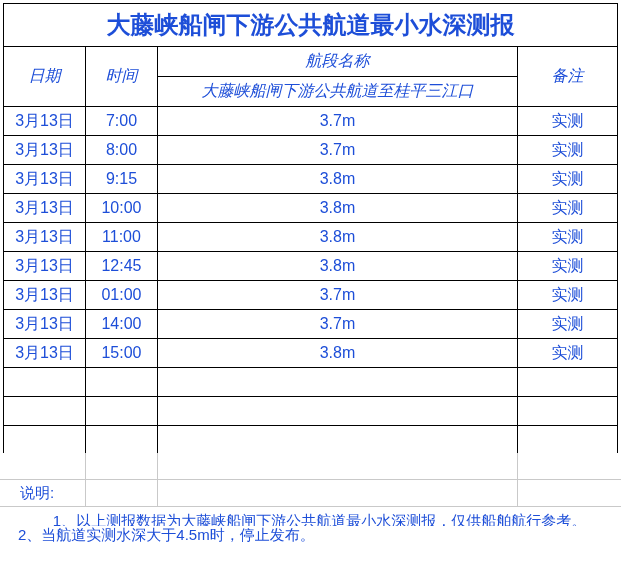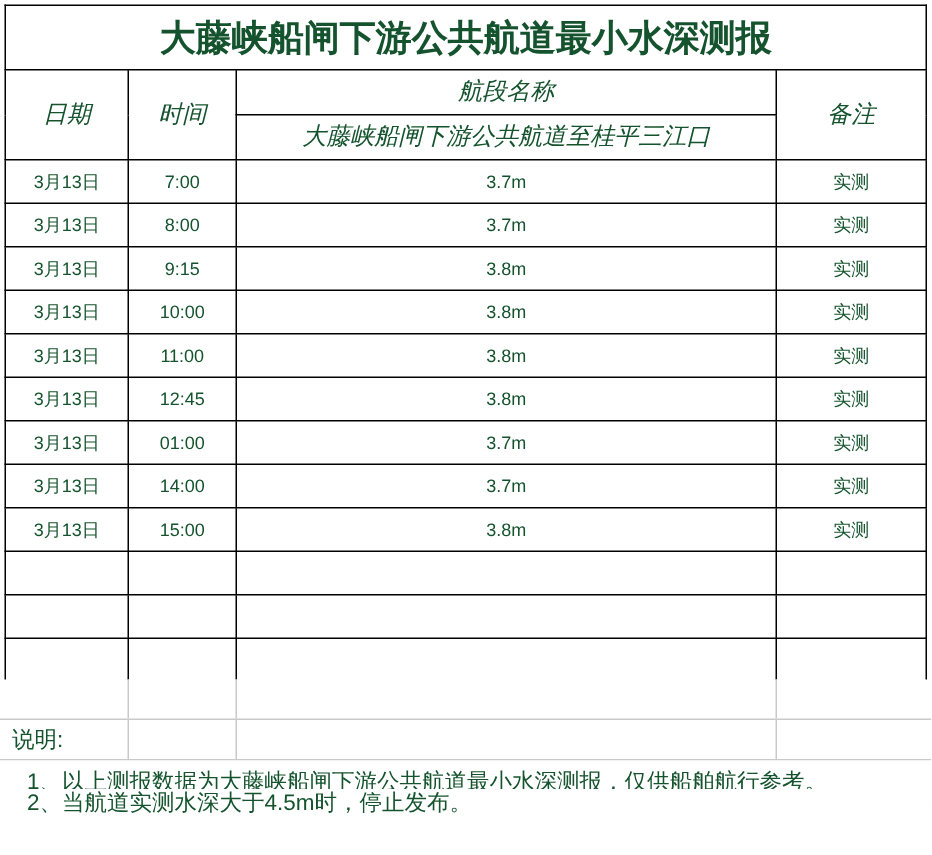--- a/index.html
+++ b/index.html
@@ -1,41 +1,41 @@
 <!DOCTYPE html>
 <html><head>
 <meta charset="utf-8">
 <style>
   html,body{margin:0;padding:0;background:#ffffff;}
   .page{
     position:relative;width:621px;height:570px;background:#ffffff;
-    font-family:"Liberation Sans","DejaVu Sans",sans-serif;color:#14532d;
+    font-family:"Liberation Sans","DejaVu Sans",sans-serif;color:#1d4ed8;
     overflow:hidden;
   }
   table.main{
     position:absolute;left:3px;top:3px;width:614px;
     border-collapse:collapse;table-layout:fixed;
   }
   table.main td{
     border:1px solid #000000;text-align:center;vertical-align:middle;
     padding:0;overflow:hidden;white-space:nowrap;
   }
   td.title-cell{height:42px;font-size:24px;font-weight:bold;}
   td.hdr{height:29px;font-size:16px;font-style:italic;}
-  tr.data-row td{height:28px;font-size:12px;}
+  tr.data-row td{height:28px;font-size:16px;}
   tr.empty-row td{height:28px;}
   .grid-row{
     position:absolute;left:0;width:621px;box-sizing:border-box;
     border-bottom:1px solid #c9c9c9;background:#ffffff;
   }
   .grid-row .vline{position:absolute;top:0;bottom:0;width:1px;background:#c9c9c9;}
   .vl-1{left:85px;}.vl-2{left:157px;}.vl-3{left:517px;}
   .row-blank{top:453px;height:27px;}
-  .row-label{top:480px;height:27px;font-size:15px;display:flex;align-items:center;padding-left:8px;}
-  .row-note1{top:507px;height:30px;font-size:15px;display:flex;align-items:center;padding-left:18px;}
+  .row-label{top:480px;height:27px;font-size:15px;display:flex;align-items:center;padding-left:20px;}
+  .row-note1{top:507px;height:30px;font-size:15px;display:flex;align-items:center;padding-left:18px;justify-content:center;}
   .row-note2{top:526px;height:33px;font-size:15px;display:flex;align-items:flex-start;padding-left:18px;border-bottom:none;}
 </style>
 </head>
 <body>
 
 <div class="page">
 
   <table class="main">
     <colgroup>
       <col style="width:82px">

